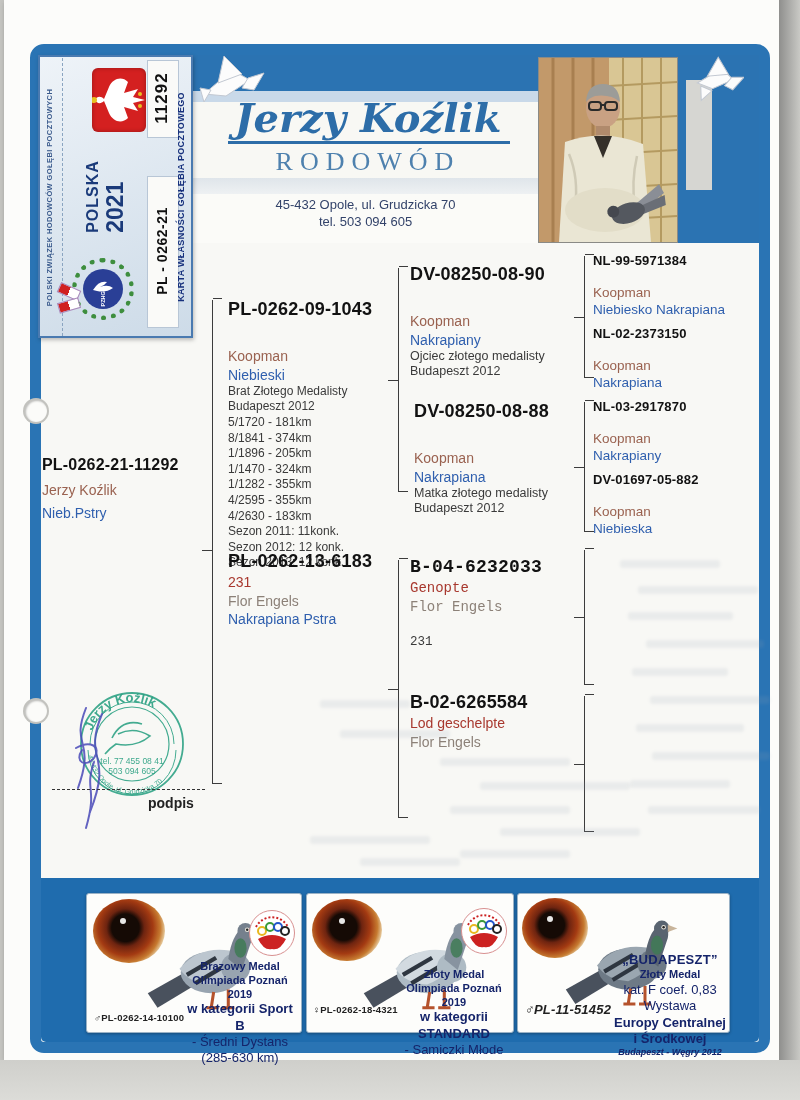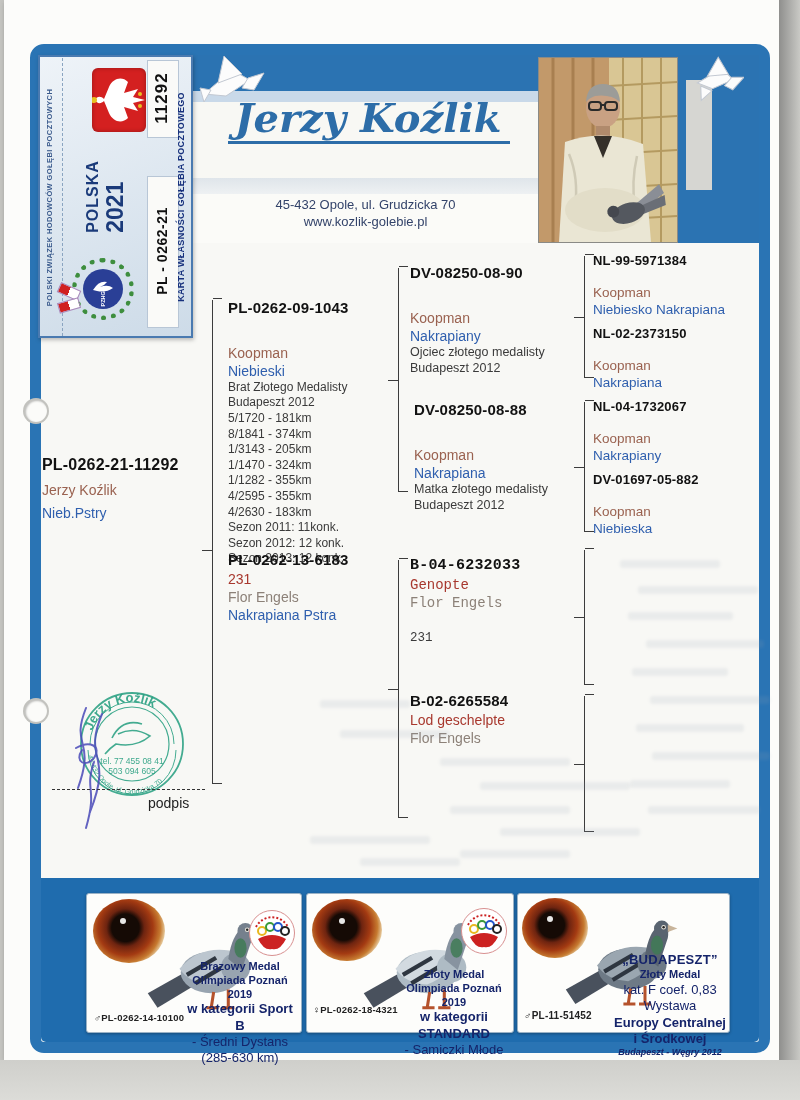--- a/index.html
+++ b/index.html
@@ -38,21 +38,21 @@
   .stk-white{background:#fafaf8;border:1px solid #b8c6d6;}
   #stk-country{font-size:16px;font-weight:bold;color:#1a3a7a;letter-spacing:1px;line-height:1.05;text-align:center;}
   #stk-year{font-size:23px;font-weight:bold;color:#1a3a7a;}
   #eagle-shield{background:#d42020;border-radius:6px;box-shadow:inset 0 0 4px rgba(0,0,0,.3);}
   #wreath{width:62px;height:62px;border:5px dotted #3e8e3e;border-radius:50%;box-sizing:border-box;}
   #pzhgp-circle{width:40px;height:40px;border-radius:50%;background:#2a3f96;display:flex;align-items:center;justify-content:center;flex-direction:column;}
   #pzhgp-circle span{color:#fff;font-size:5.5px;font-weight:bold;transform:rotate(-90deg);}
   .ribbon{width:20px;height:9px;background:linear-gradient(90deg,#d02020 50%,#fff 50%);border:0.5px solid #a8b;}
 
   
-  .ring{font-weight:bold;font-size:15px;color:#121212;letter-spacing:.2px;}
+  .ring{font-weight:bold;font-size:18px;color:#121212;letter-spacing:.2px;}
   .ring.sm{font-size:13px;}
   .strain{color:#9a6250;font-size:14px;}
   .cname{color:#2f5fae;font-size:14px;}
   .rname{color:#a8382e;font-size:14px;}
   .gname{color:#8c8178;font-size:14px;}
   .note{color:#3a3a3a;font-size:12px;line-height:1.12;}
   .bird div{line-height:1.3;}
   .gap14{height:14px;} .gap26{height:26px;}
 
   
@@ -95,23 +95,24 @@
   <div class="abs" id="frame"></div>
 
   <div class="abs hdr-bar" style="left:193px;top:55px;width:566px;height:36px;"></div>
   <div class="abs" style="left:193px;top:91px;width:566px;height:11px;background:#c9d9e9;"></div>
   <div class="abs" style="left:193px;top:102px;width:566px;height:76px;background:#f8f8f4;"></div>
   <div class="abs" style="left:193px;top:178px;width:566px;height:16px;background:linear-gradient(#dfe5ea,#eef1f3);"></div>
   <div class="abs" style="left:193px;top:194px;width:566px;height:49px;background:#fbfbf8;"></div>
 
   <div class="abs" id="hdr-name" style="left:198px;top:94px;width:340px;">Jerzy Koźlik</div>
   <div class="abs" id="hdr-underline" style="left:228px;top:141px;width:282px;"></div>
+  <div class="abs" id="hdr-doc" style="left:198px;top:147px;width:340px;">RODOWÓD</div>
   <div class="abs hdr-addr" style="left:193px;top:197px;">
     <div>45-432 Opole, ul. Grudzicka 70</div>
-    <div>www.kozlik-golebie.pl</div>
+    <div>tel. 503 094 605</div>
   </div>
 
   <div class="abs" id="photo-man" style="left:538px;top:57px;width:138px;height:184px;">
     <svg width="138" height="184" viewBox="0 0 138 184">
       <rect width="138" height="184" fill="#c2996a"></rect>
       <rect x="70" width="68" height="184" fill="#d9c694"></rect>
       <g stroke="#b49a60" stroke-width="2">
         <line x1="84" y1="0" x2="84" y2="184"></line>
           <line x1="103" y1="0" x2="103" y2="184"></line>
           <line x1="122" y1="0" x2="122" y2="184"></line>
@@ -219,21 +220,21 @@
 
   <div class="abs bird" style="left:228px;top:298px;width:165px;">
     <div class="ring">PL-0262-09-1043</div>
     <div class="gap26"></div>
     <div class="strain">Koopman</div>
     <div class="cname">Niebieski</div>
     <div class="note">Brat Złotego Medalisty</div>
     <div class="note">Budapeszt 2012</div>
     <div class="note">5/1720 - 181km</div>
     <div class="note">8/1841 - 374km</div>
-    <div class="note">1/3143 - 205km</div>
+    <div class="note">1/1896 - 205km</div>
     <div class="note">1/1470 - 324km</div>
     <div class="note">1/1282 - 355km</div>
     <div class="note">4/2595 - 355km</div>
     <div class="note">4/2630 - 183km</div>
     <div class="note">Sezon 2011: 11konk.</div>
     <div class="note">Sezon 2012: 12 konk.</div>
     <div class="note">Sezon 2013: 12 konk.</div>
   </div>
 
   <div class="abs bird" style="left:228px;top:550px;">
@@ -278,21 +279,21 @@
     <div class="strain" style="font-size:13.5px;">Koopman</div>
     <div class="cname" style="font-size:13.5px;">Niebiesko Nakrapiana</div>
   </div>
   <div class="abs bird" style="left:593px;top:326px;">
     <div class="ring sm">NL-02-2373150</div>
     <div class="gap14"></div>
     <div class="strain" style="font-size:13.5px;">Koopman</div>
     <div class="cname" style="font-size:13.5px;">Nakrapiana</div>
   </div>
   <div class="abs bird" style="left:593px;top:399px;">
-    <div class="ring sm">NL-04-1732067</div>
+    <div class="ring sm">NL-03-2917870</div>
     <div class="gap14"></div>
     <div class="strain" style="font-size:13.5px;">Koopman</div>
     <div class="cname" style="font-size:13.5px;">Nakrapiany</div>
   </div>
   <div class="abs bird" style="left:593px;top:472px;">
     <div class="ring sm">DV-01697-05-882</div>
     <div class="gap14"></div>
     <div class="strain" style="font-size:13.5px;">Koopman</div>
     <div class="cname" style="font-size:13.5px;">Niebieska</div>
   </div>
@@ -336,21 +337,21 @@
   </svg>
   <svg class="abs" style="left:56px;top:700px;" width="92" height="134">
     <g stroke="#4a4ab8" stroke-width="2" fill="none" opacity=".85" stroke-linecap="round">
       <path d="M30,8 C14,48 40,38 22,88"></path>
       <path d="M46,14 C26,62 58,52 34,112"></path>
       <path d="M20,48 C34,40 46,46 38,58 C30,68 18,62 26,50"></path>
       <path d="M38,62 C28,92 42,86 30,128"></path>
     </g>
   </svg>
   <div class="abs" id="podpis-line" style="left:52px;top:789px;width:153px;"></div>
-  <div class="abs" id="podpis-lbl" style="left:148px;top:795px;">podpis</div>
+  <div class="abs" id="podpis-lbl" style="left:148px;top:795px;font-weight:bold;">podpis</div>
 
   <div class="abs hole" style="left:25px;top:400px;"></div>
   <div class="abs hole" style="left:25px;top:700px;"></div>
 
   <div class="abs hdr-bar" id="photo-strip-bg" style="background:#1f6cae;"></div>
 
   <svg width="0" height="0" style="position:absolute;">
     <symbol id="pg" viewBox="0 0 110 100">
       <polygon points="4,78 36,60 45,70 12,90" fill="#49515d"></polygon>
       <ellipse cx="56" cy="61" rx="25" ry="17" fill="var(--b,#98a4b0)"></ellipse>
@@ -429,21 +430,21 @@
         <use href="#pg" width="146" height="120" style="--b:#6e7a86;--w:#9aa6b0;--h:#596470;"></use>
       </svg>
     <div class="caption" style="left:96px;top:58px;width:112px;">
       <div class="cap-b2">„BUDAPESZT”</div>
       <div class="cap-b1">Złoty Medal</div>
       <div class="cap-s" style="font-weight:normal;">kat. F coef. 0,83</div>
       <div class="cap-s" style="font-weight:normal;text-align:center;">Wystawa</div>
       <div class="cap-s">Europy Centralnej i Środkowej</div>
       <div class="cap-i">Budapeszt - Węgry 2012</div>
     </div>
-    <div class="card-ring" style="left:6px;top:116px;font-size:10px;">♂PL-11-51452</div>
+    <div class="card-ring" style="left:6px;top:108px;font-size:13px;font-style:italic;">♂PL-11-51452</div>
   </div>
 <div class="ghost" style="left: 620px; top: 560px; width: 100px;"></div>
     <div class="ghost" style="left: 638px; top: 586px; width: 120px;"></div>
     <div class="ghost" style="left: 628px; top: 612px; width: 105px;"></div>
     <div class="ghost" style="left: 646px; top: 640px; width: 118px;"></div>
     <div class="ghost" style="left: 632px; top: 668px; width: 96px;"></div>
     <div class="ghost" style="left: 650px; top: 696px; width: 120px;"></div>
     <div class="ghost" style="left: 636px; top: 724px; width: 108px;"></div>
     <div class="ghost" style="left: 652px; top: 752px; width: 118px;"></div>
     <div class="ghost" style="left: 630px; top: 780px; width: 100px;"></div>

